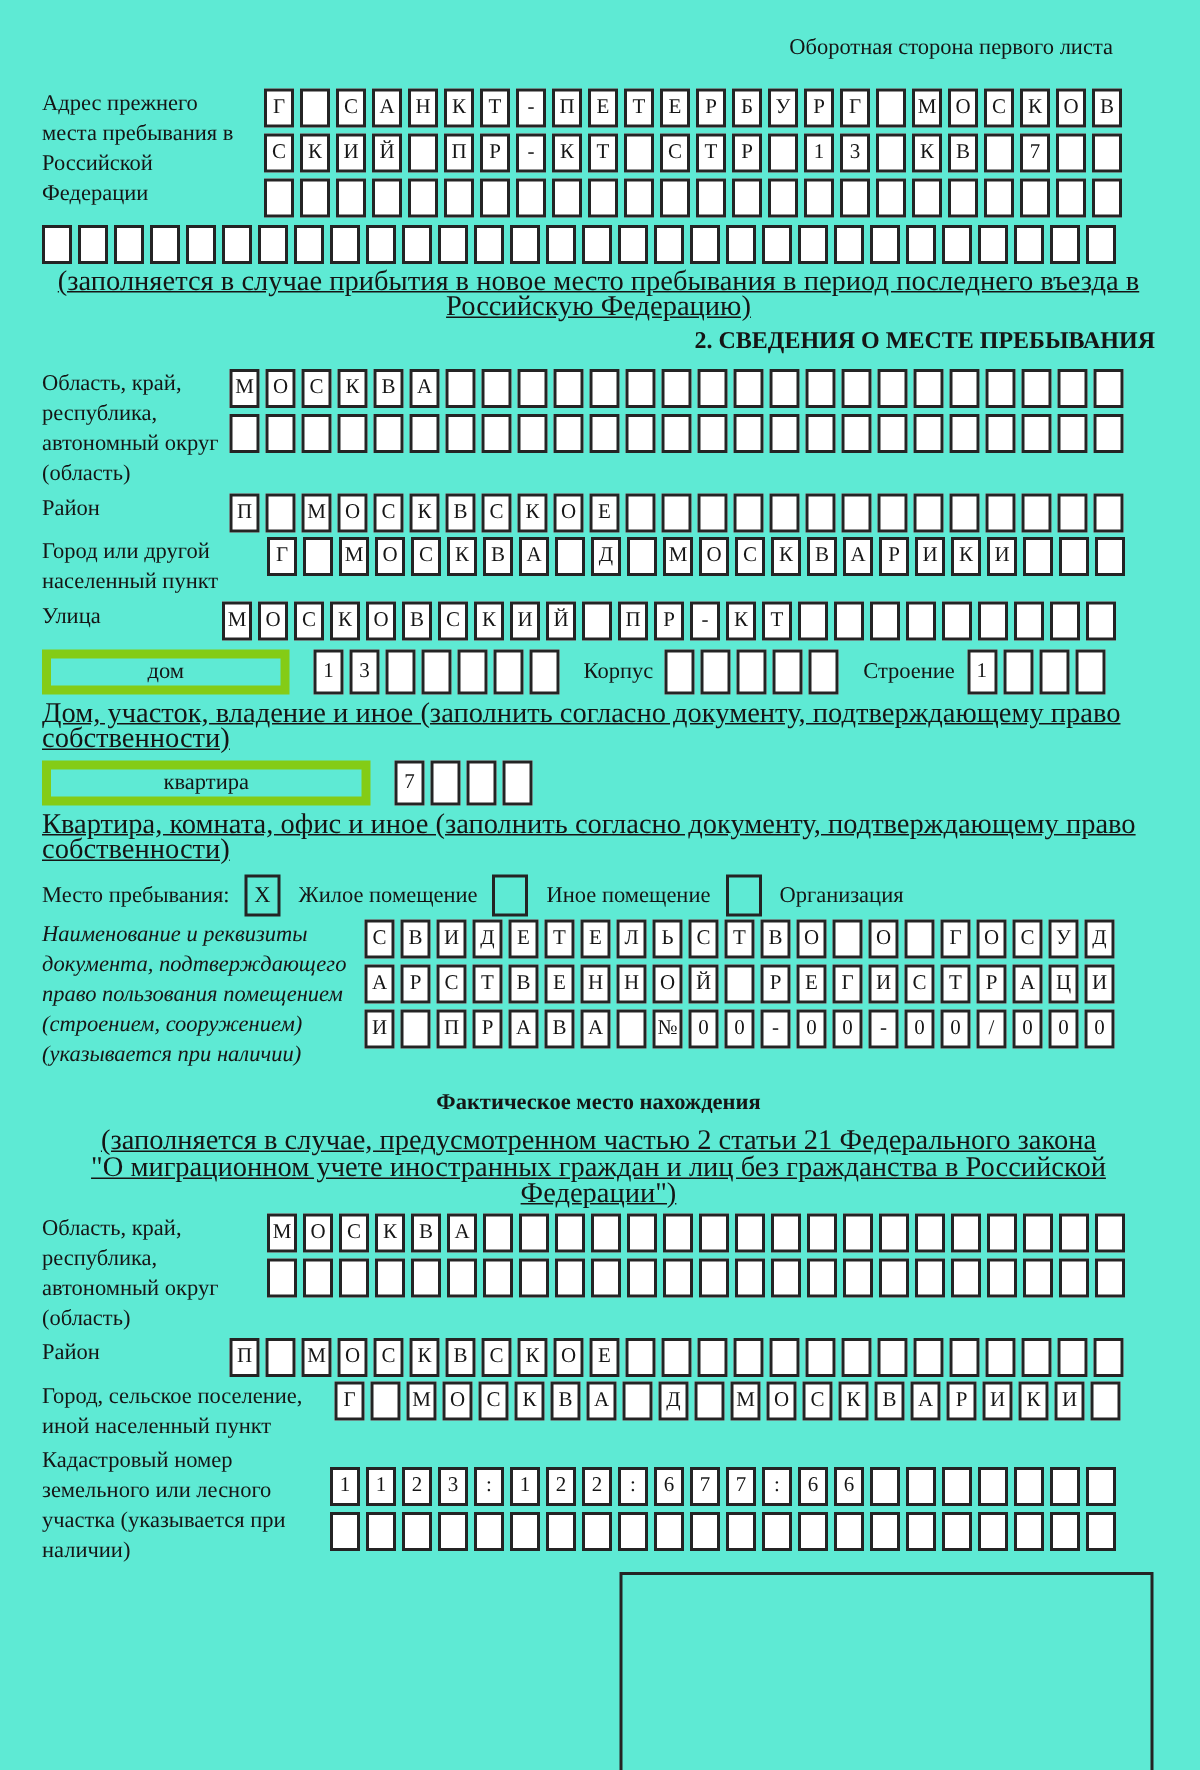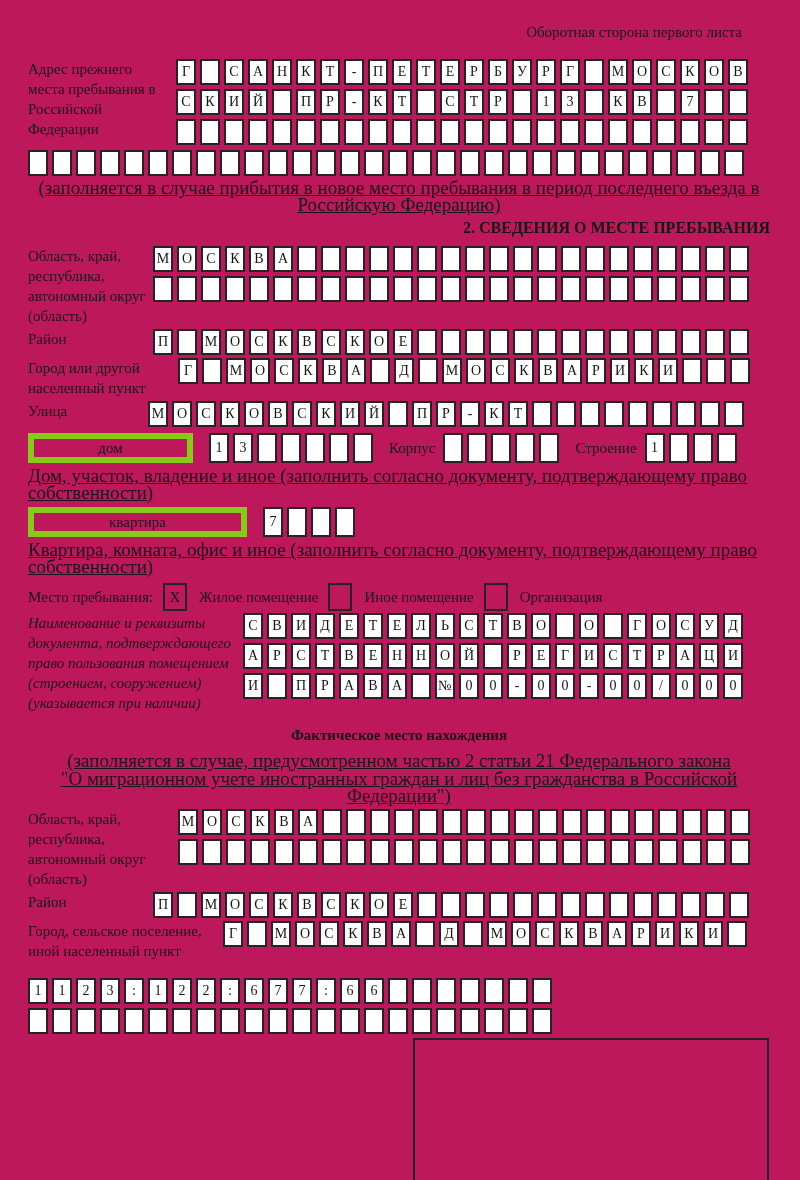--- a/index.html
+++ b/index.html
@@ -1,18 +1,18 @@
 <!DOCTYPE html>
 <html><head>
 <meta charset="utf-8">
 <style>
   html,body { margin:0; padding:0; background:#888; }
   .page {
     position:relative; width:800px; height:1180px; margin:0 auto;
-    background:#be185d; box-sizing:border-box;
+    background:#5eead4; box-sizing:border-box;
     padding:18px 30px 0 28px; overflow:hidden;
     font-family:"Liberation Serif","DejaVu Serif",serif; color:#151515;
   }
   .header-note { text-align:right; font-size:15px; margin:6px 28px 18px 0; }
 
   .fblock { display:flex; align-items:flex-start; margin-bottom:3px; }
   .flabel { font-size:15px; line-height:20px; flex:0 0 auto; box-sizing:border-box; padding-right:6px; }
   .w148{ flex-basis:148px; } .w125{ flex-basis:125px; } .w150{ flex-basis:150px; }
   .w120{ flex-basis:120px; } .w215{ flex-basis:215px;font-style:italic; } .w192{ flex-basis:192px; } .w195{ flex-basis:195px; }
 
@@ -575,20 +575,21 @@
         <span class="cell">А</span>
         <span class="cell">Р</span>
         <span class="cell">И</span>
         <span class="cell">К</span>
         <span class="cell">И</span>
         <span class="cell"></span>
       </div>
   </div>
 
   <div class="fblock">
+    <div class="flabel w192">Кадастровый номер земельного или лесного участка (указывается при наличии)</div>
     <div class="rows cad-rows">
       <div class="cellrow">
           <span class="cell">1</span>
           <span class="cell">1</span>
           <span class="cell">2</span>
           <span class="cell">3</span>
           <span class="cell">:</span>
           <span class="cell">1</span>
           <span class="cell">2</span>
           <span class="cell">2</span>

